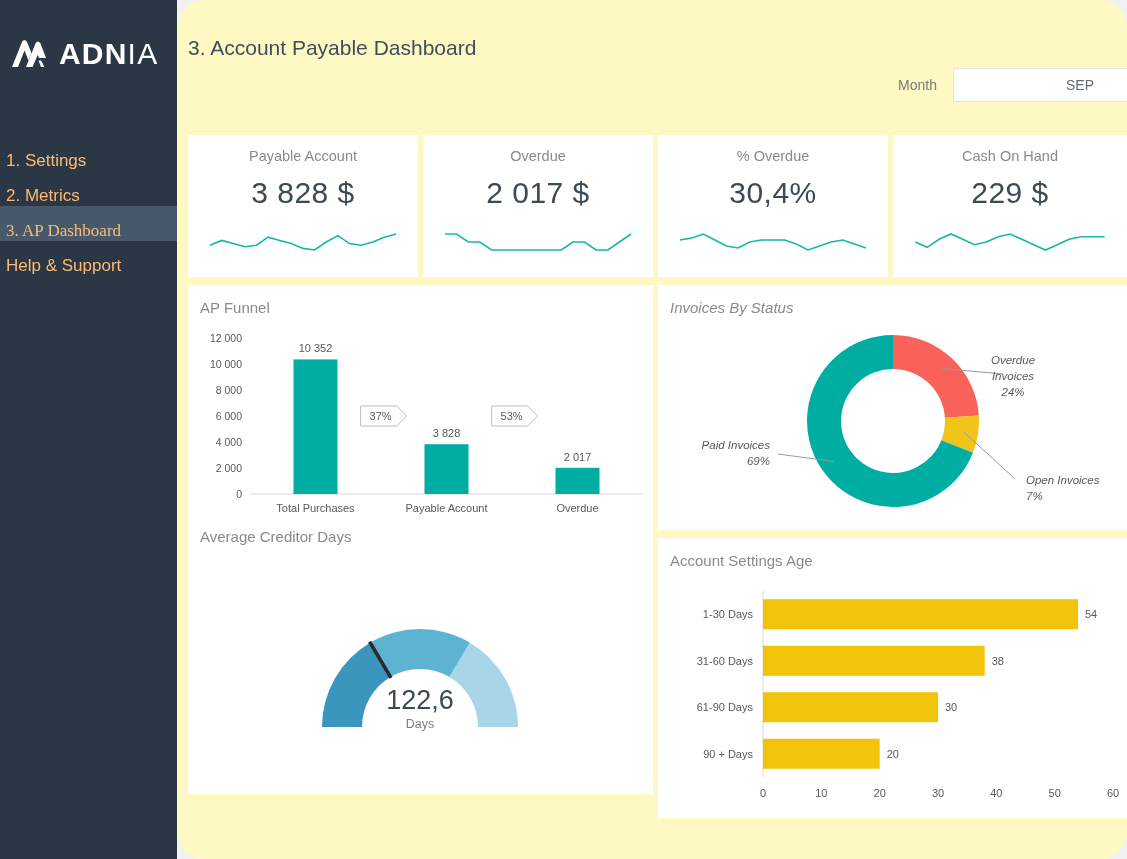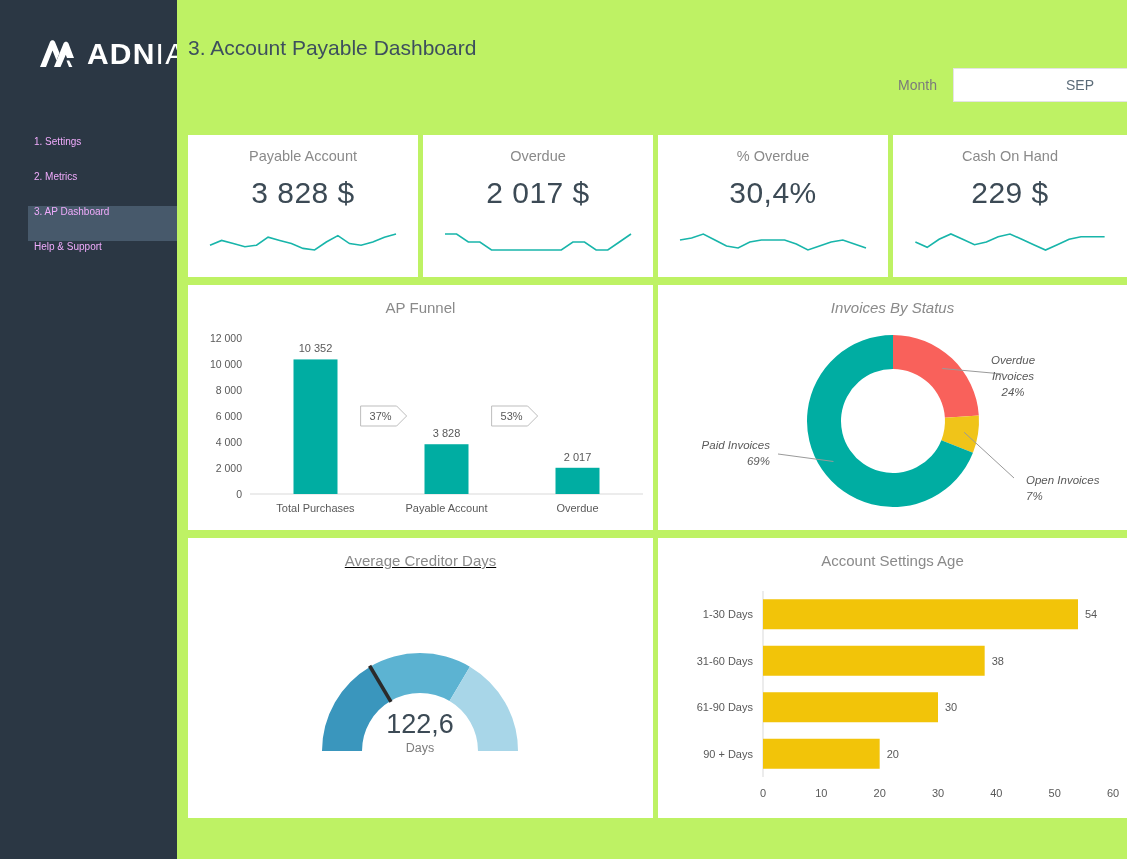--- a/index.html
+++ b/index.html
@@ -11,54 +11,54 @@
     overflow: hidden;
   }
   .app { position: relative; width: 1127px; height: 859px; display: flex; }
 
   
   .sidebar {
     width: 177px; height: 859px;
     background: #2b3744;
     flex: 0 0 177px;
     position: relative;
-    padding-left: 28px;
   }
   .logo-wrap {
     display: flex; align-items: center;
     padding: 34px 0 0 8px;
     height: 74px;
   }
   .logo-mark { width: 42px; height: 34px; flex: 0 0 42px; }
   .logo-text {
     color: #ffffff;
     font-size: 30px;
     letter-spacing: 1.2px;
     font-weight: 400;
     margin-left: 9px;
     line-height: 1;
   }
   .logo-text .thin { font-weight: 300; }
   .nav { margin-top: 62px; }
   .nav-item {
     height: 35px;
-    display: flex; align-items: flex-start;
+    display: flex; align-items: flex-end;
     padding-left: 6px;
-    color: #f0abfc;
-    font-size: 10px;
+    color: #fdba74;
+    font-size: 17px;
     cursor: pointer;
   }
-  .nav-item.active { background: #47596b; }
+  .nav-item.active { background: #47596b; font-family: Liberation Serif, serif; }
 
   
   .main {
     flex: 1 1 auto;
     height: 859px;
-    background: #bef264;
+    background: #fef9c3;
     position: relative;
+    border-radius: 27px;
   }
   .page-title {
     position: absolute; left: 11px; top: 36px;
     font-size: 21px; color: #3d4f5d; font-weight: 400;
   }
   .month-row {
     position: absolute; left: 660px; top: 68px;
     display: flex; align-items: center;
   }
   .month-label {
@@ -83,22 +83,22 @@
   .kpi { top: 135px; height: 142px; width: 230px; }
   .kpi .card-title { margin-top: 13px; }
   .kpi .kpi-value {
     text-align: center; font-size: 30px; color: #3c4a55;
     font-weight: 400; margin-top: 12px; letter-spacing: 0.5px;
   }
   .kpi .spark { margin-top: 14px; width: 100%; height: 34px; display:block; }
 
   
   .panel-title {
-    text-align: center; color: #8a8a8a; font-size: 15px;
-    padding-top: 14px; font-weight: 400;
+    color: #8a8a8a; font-size: 15px;
+    padding-top: 14px; font-weight: 400; padding-left: 12px;
   }
   svg { display: block; }
   .axis-text { font-family: "Liberation Sans", sans-serif; fill: #595959; }
 </style>
 </head>
 <body>
 
 <div class="app">
 
   <aside class="sidebar">
@@ -209,21 +209,21 @@
           <text x="355" y="80" text-anchor="middle" font-size="11.5" class="axis-text">24%</text>
           <polyline points="306.1135605228499,116.26328148289662 356,162" fill="none" stroke="#9a9a9a" stroke-width="1"></polyline>
           <text x="368" y="168" text-anchor="start" font-size="11.5" class="axis-text">Open Invoices</text>
           <text x="368" y="184" text-anchor="start" font-size="11.5" class="axis-text">7%</text>
           <polyline points="175.45019865223156,145.4700032053534 120,138" fill="none" stroke="#9a9a9a" stroke-width="1"></polyline>
           <text x="112" y="133" text-anchor="end" font-size="11.5" class="axis-text">Paid Invoices</text>
           <text x="112" y="149" text-anchor="end" font-size="11.5" class="axis-text">69%</text>
         </svg>
     </section>
 
-    <section class="card" style="left:11px; top:538px; width:465px; height:280px;text-decoration:underline;">
+    <section class="card" style="left:11px; top:514px; width:465px; height:280px;">
       <div class="panel-title">Average Creditor Days</div>
       <svg id="gauge-svg" width="465" height="245" viewBox="0 0 465 245">
           <path d="M134 182 A98 98 0 0 1 182.11394125646365 97.64728135361351 L202.47559788647848 132.07696243377126 A58 58 0 0 0 174 182 Z" fill="#3a96bd"></path>
           <path d="M182.11394125646365 97.64728135361351 A98 98 0 0 1 281.8860587435364 97.64728135361355 L261.52440211352155 132.07696243377129 A58 58 0 0 0 202.47559788647848 132.07696243377126 Z" fill="#5cb3d2"></path>
           <path d="M281.8860587435364 97.64728135361355 A98 98 0 0 1 330 181.99999999999997 L290 182 A58 58 0 0 0 261.52440211352155 132.07696243377129 Z" fill="#a8d6e8"></path>
           <line x1="202.98463930222886" y1="132.9377044607752" x2="181.60489984071324" y2="96.78653932660957" stroke="#2b2b2b" stroke-width="3.6" stroke-linecap="butt"></line>
           <text x="232" y="164" text-anchor="middle" font-size="27" fill="#3c4a55">122,6</text>
           <text x="232" y="183" text-anchor="middle" font-size="12.5" fill="#7d7d7d">Days</text>
         </svg>
     </section>

